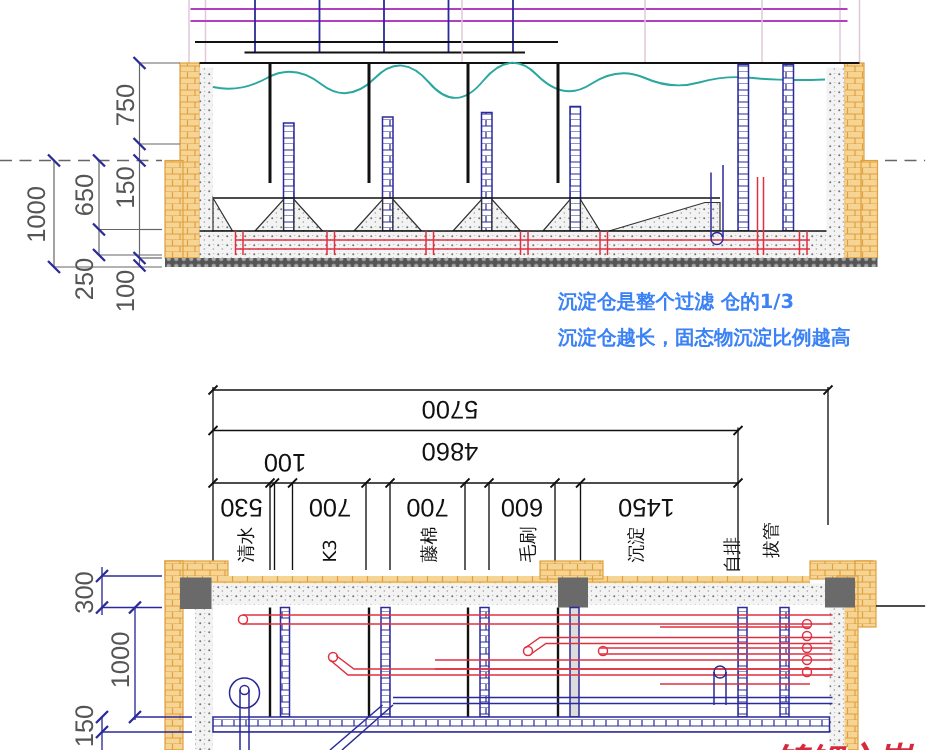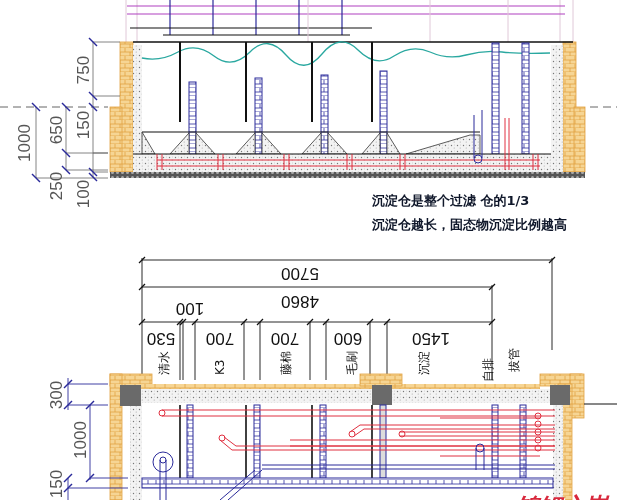--- a/index.html
+++ b/index.html
@@ -1,18 +1,18 @@
 <!DOCTYPE html>
 <html><head>
 <meta charset="utf-8">
 <style>
   html,body{margin:0;padding:0;background:#ffffff;}
   #stage{position:relative;width:617px;height:500px;overflow:hidden;background:#ffffff;font-family:"DejaVu Sans",sans-serif;}
   svg{position:absolute;left:0;top:0;}
-  .note{position:absolute;left:372px;font-size:13px;font-weight:bold;color:#0f172a;white-space:nowrap;font-family:"DejaVu Sans",sans-serif;}
+  .note{position:absolute;left:372px;font-size:13px;font-weight:bold;color:#3b82f6;white-space:nowrap;font-family:"DejaVu Sans",sans-serif;}
   .dim{font-family:"Liberation Sans",sans-serif;fill:#555;}
   .dimflip{font-family:"Liberation Sans",sans-serif;fill:#111;}
   .cn{font-family:"DejaVu Sans",sans-serif;fill:#111;font-size:12px;}
   .wm{position:absolute;left:515px;top:465px;font-size:24px;font-weight:bold;font-style:italic;color:#d8283c;font-family:"DejaVu Sans",sans-serif;letter-spacing:-1px;text-shadow:1px 1px 0 #fff;margin-top:26px;}
 </style>
 </head>
 <body>
 
 <div id="stage">
 <svg width="617" height="500" viewBox="0 0 617 500" xmlns="http://www.w3.org/2000/svg">

